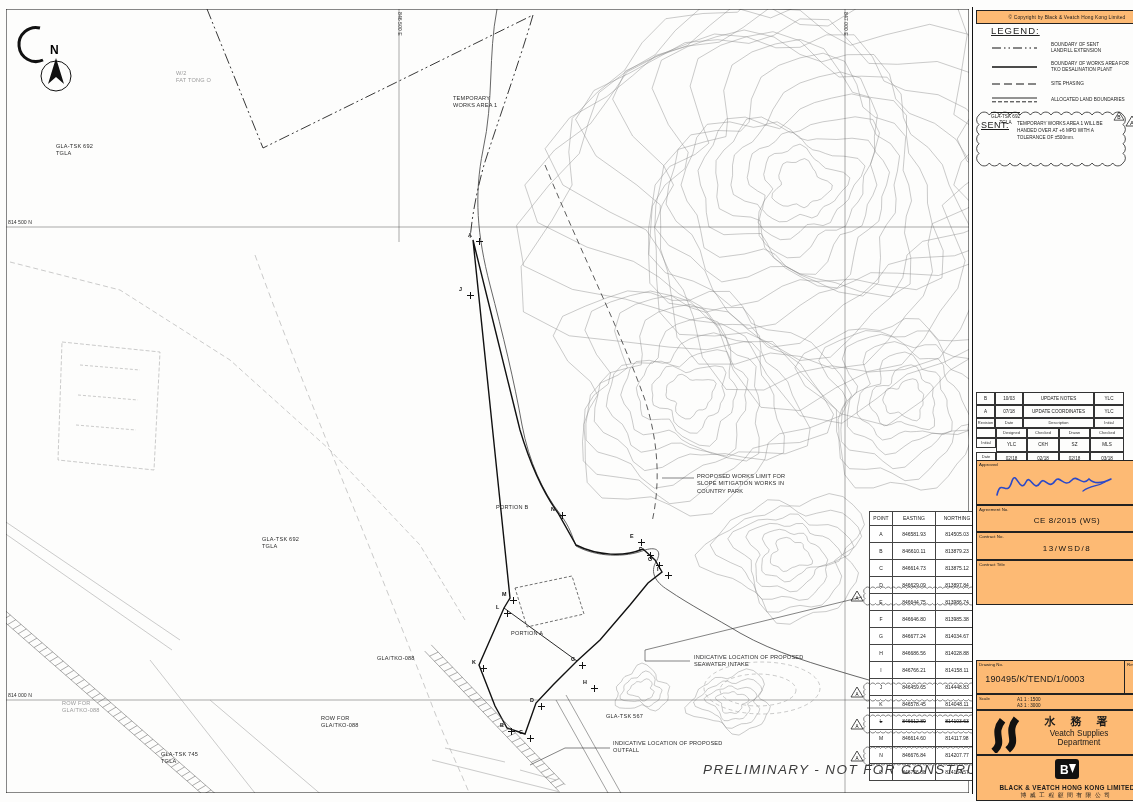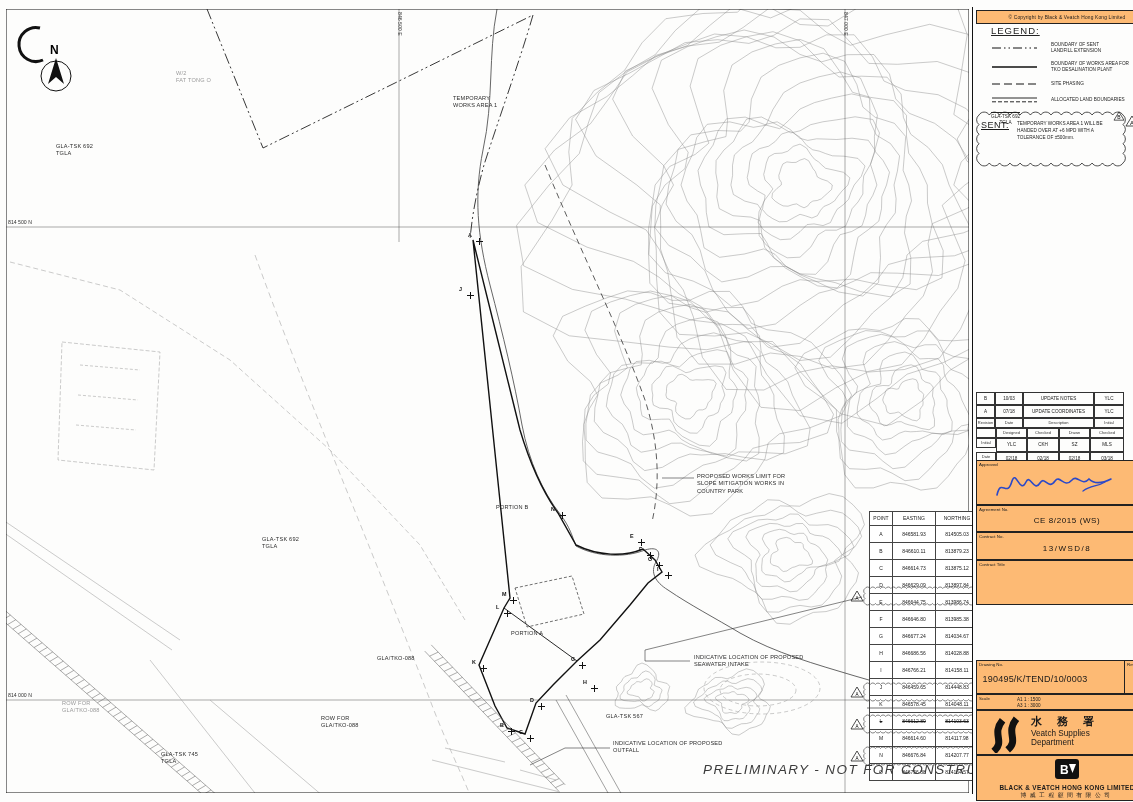--- a/index.html
+++ b/index.html
@@ -510,21 +510,21 @@
       <div class="tb-center val-big" style="top:11px;letter-spacing:1.5px">13/WSD/8</div>
     </div>
 
     <div class="sec" style="top:553px;height:45px">
       <div class="tb-label">Contract Title</div>
     </div>
 
 
     <div class="sec" style="top:653px;height:34px">
       <div class="tb-label">Drawing No.</div>
-      <div style="position:absolute;left:2px;top:13px;width:112px;text-align:center;font-size:9px;letter-spacing:.2px">190495/K/TEND/10/0003</div>
+      <div style="position:absolute;left:2px;top:13px;width:112px;text-align:center;font-size:9px;letter-spacing:.2px">190495/K/TEND/1/0003</div>
       <div style="position:absolute;right:0;top:0;width:32px;height:100%;border-left:0.8px solid #222">
         <div class="tb-label">Revision</div>
         <div style="position:absolute;left:0;right:0;top:13px;text-align:center;font-size:9px">B</div>
       </div>
     </div>
 
     <div class="sec" style="top:687px;height:16px">
       <div class="tb-label">Scale</div>
       <div style="position:absolute;left:40px;top:2px;font-size:4.6px;line-height:1.3">
         <div>A1 1 : 1500</div>
@@ -532,21 +532,21 @@
       </div>
     </div>
 
     <div class="sec" style="top:703px;height:45px">
       <svg width="42" height="38" viewBox="0 0 42 38" style="position:absolute;left:8px;top:4px">
         <g transform="rotate(-6 21 19)">
           <path d="M7,35 C20,26 6,18 19,5" fill="none" stroke="#111" stroke-width="7"></path>
           <path d="M21,35 C34,26 20,18 33,5" fill="none" stroke="#111" stroke-width="7"></path>
         </g>
       </svg>
-      <div style="position:absolute;left:54px;top:3px;width:96px;">
+      <div style="position:absolute;left:54px;top:3px;width:96px;text-align:center">
         <div class="wsd-cn">水 務 署</div>
         <div class="wsd-en">Veatch Supplies Department</div>
       </div>
     </div>
 
     <div class="sec" style="top:748px;height:46px;text-align:center">
       <svg width="26" height="22" viewBox="0 0 26 22" style="margin-top:2px">
         <rect x="1" y="1" width="24" height="20" rx="3" fill="#111"></rect>
         <text x="6" y="16" font-size="12" font-weight="bold" fill="#fff" font-family="Liberation Sans, sans-serif">B</text>
         <polygon points="15,6 22,6 18.5,15" fill="#fff"></polygon>

